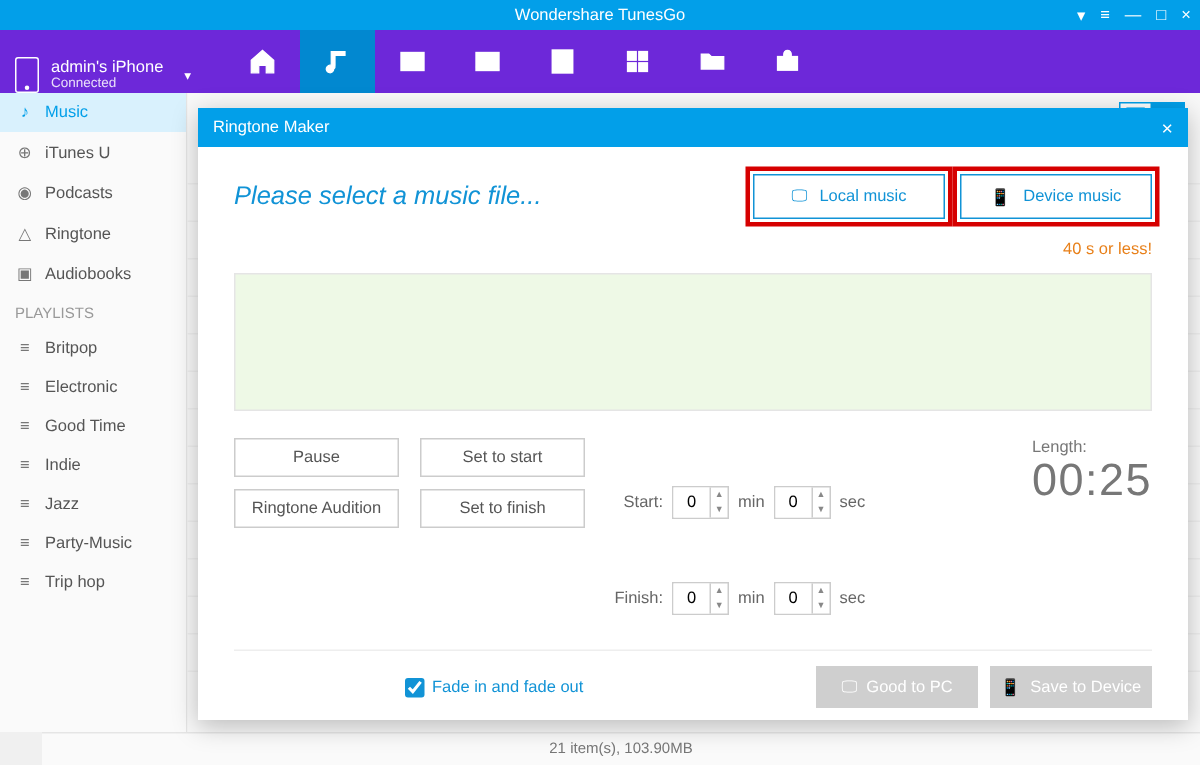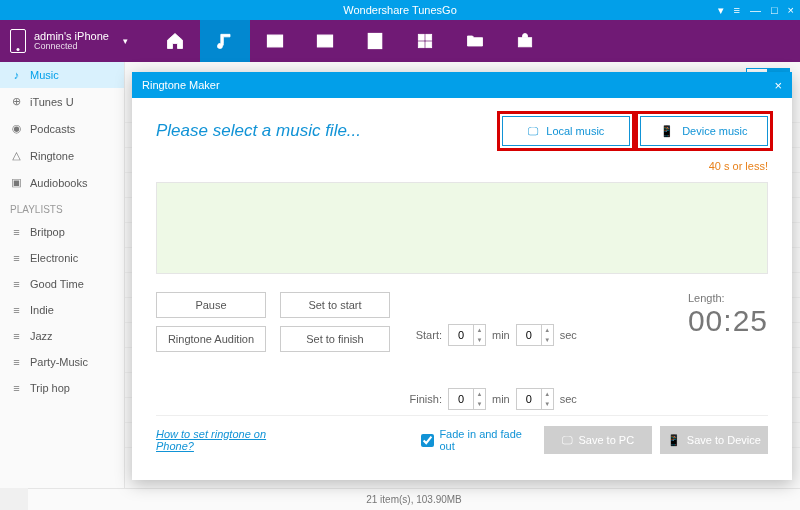--- a/index.html
+++ b/index.html
@@ -2,21 +2,21 @@
 <html><head>
 <meta charset="utf-8">
 <style>
 * { box-sizing: border-box; margin: 0; padding: 0; font-family: "Segoe UI", Arial, sans-serif; }
 body { width: 800px; height: 510px; background: #f0f0f0; overflow: hidden; position: relative; }
 
 .titlebar { height: 20px; background: #029fe9; display:flex; align-items:center; justify-content:center; color:#fff; font-size:11px; position:relative; }
 .titlebar .winbtns { position:absolute; right:6px; top:0; display:flex; gap:10px; align-items:center; height:100%; }
 .titlebar .winbtns span { color:#fff; font-size:11px; cursor:default; }
 
-.toolbar { height: 42px; background:#701a75; display:flex; align-items:center; }
+.toolbar { height: 42px; background:#6d28d9; display:flex; align-items:flex-end; }
 .device { width:140px; display:flex; align-items:center; gap:8px; padding-left:10px; color:#fff; }
 .device .phoneicon { width:16px; height:24px; border:1.5px solid #fff; border-radius:2px; position:relative; }
 .device .phoneicon::after { content:""; position:absolute; bottom:1px; left:50%; transform:translateX(-50%); width:3px; height:3px; border-radius:50%; background:#fff;}
 .device .txt { line-height:1.1; }
 .device .txt .n { font-size:11px; font-weight:500;}
 .device .txt .s { font-size:9px; opacity:.85;}
 .device .chev { margin-left:6px; font-size:9px;}
 .tabs { display:flex; gap:0; margin-left:10px; height:100%; }
 .tabs .tab { width:50px; display:flex; align-items:center; justify-content:center; color:#fff; }
 .tabs .tab.active { background:#0288d0; }
@@ -36,21 +36,21 @@
 .viewbtns .grid { background:#fff; color:#029fe9; }
 .viewbtns .list { background:#029fe9; color:#fff; }
 
 .stripes { position:absolute; top:36px; left:0; right:0; bottom:0; }
 .stripes .row { height:25px; border-bottom:1px solid #eee; position:relative; }
 .stripes .row::after { content:"✎"; position:absolute; right:12px; top:4px; color:#999; font-size:11px; transform:rotate(90deg); }
 
 .modal { position:absolute; left:132px; top:72px; width:660px; height:408px; background:#fff; box-shadow:0 4px 16px rgba(0,0,0,.25); z-index:10; display:flex; flex-direction:column; }
 .modal .mh { height:26px; background:#029fe9; color:#fff; font-size:11px; display:flex; align-items:center; padding:0 10px; justify-content:space-between; }
 .modal .mh .x { font-size:13px; cursor:default; }
-.modal .mb { flex:1; padding:18px 24px 26px; display:flex; flex-direction:column; }
+.modal .mb { flex:1; padding:18px 24px 8px; display:flex; flex-direction:column; }
 .prompt-row { display:flex; align-items:center; justify-content:space-between; }
 .prompt { color:#1193d6; font-size:17px; font-style:italic; }
 .srcbtns { display:flex; gap:10px; }
 .srcbtn { width:128px; height:30px; border:1px solid #1193d6; background:#fff; color:#1193d6; font-size:11px; display:flex; align-items:center; justify-content:center; gap:8px; }
 .hl { outline:3px solid #d60000; outline-offset:2px; }
 .limit { text-align:right; color:#e8801a; font-size:11px; margin-top:14px; }
 .wave { margin-top:10px; height:92px; background:#eef9e6; border:1px solid #e5e5e5; }
 .controls { margin-top:18px; display:flex; align-items:flex-start; gap:14px; font-size:11px; color:#666; }
 .col { display:flex; flex-direction:column; gap:8px; }
 .col button { width:110px; height:26px; background:#fff; border:1px solid #ccc; color:#555; font-size:11px; }
@@ -298,29 +298,28 @@
             </span>
           <span>sec</span>
         </div>
       </div>
       <div class="length">
         <div class="ll">Length:</div>
         <div class="lv">00:25</div>
       </div>
     </div>
     <div class="footer">
-      <a class="help">How to set ringtone on Phone?</a>
       <label class="fade">
         <input type="checkbox" checked="" style="">
         <span>Fade in and fade out</span>
       </label>
       <div class="save">
         <button>
             <span>🖵</span>
-            <span>Save to PC</span>
+            <span>Good to PC</span>
           </button>
         <button>
             <span>📱</span>
             <span>Save to Device</span>
           </button>
       </div>
     </div>
   </div>
 </div>
 

